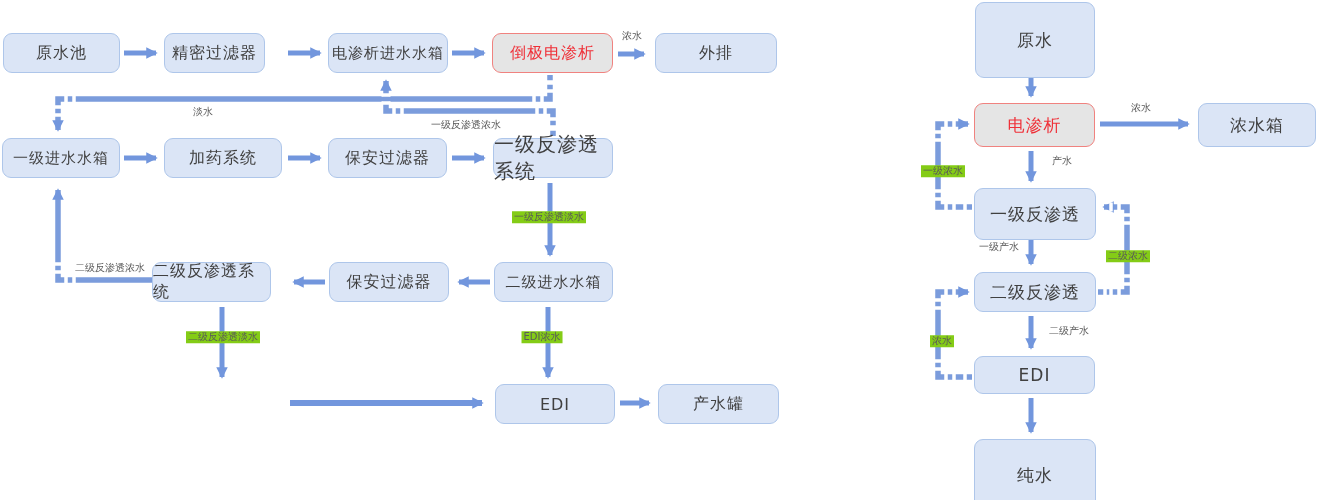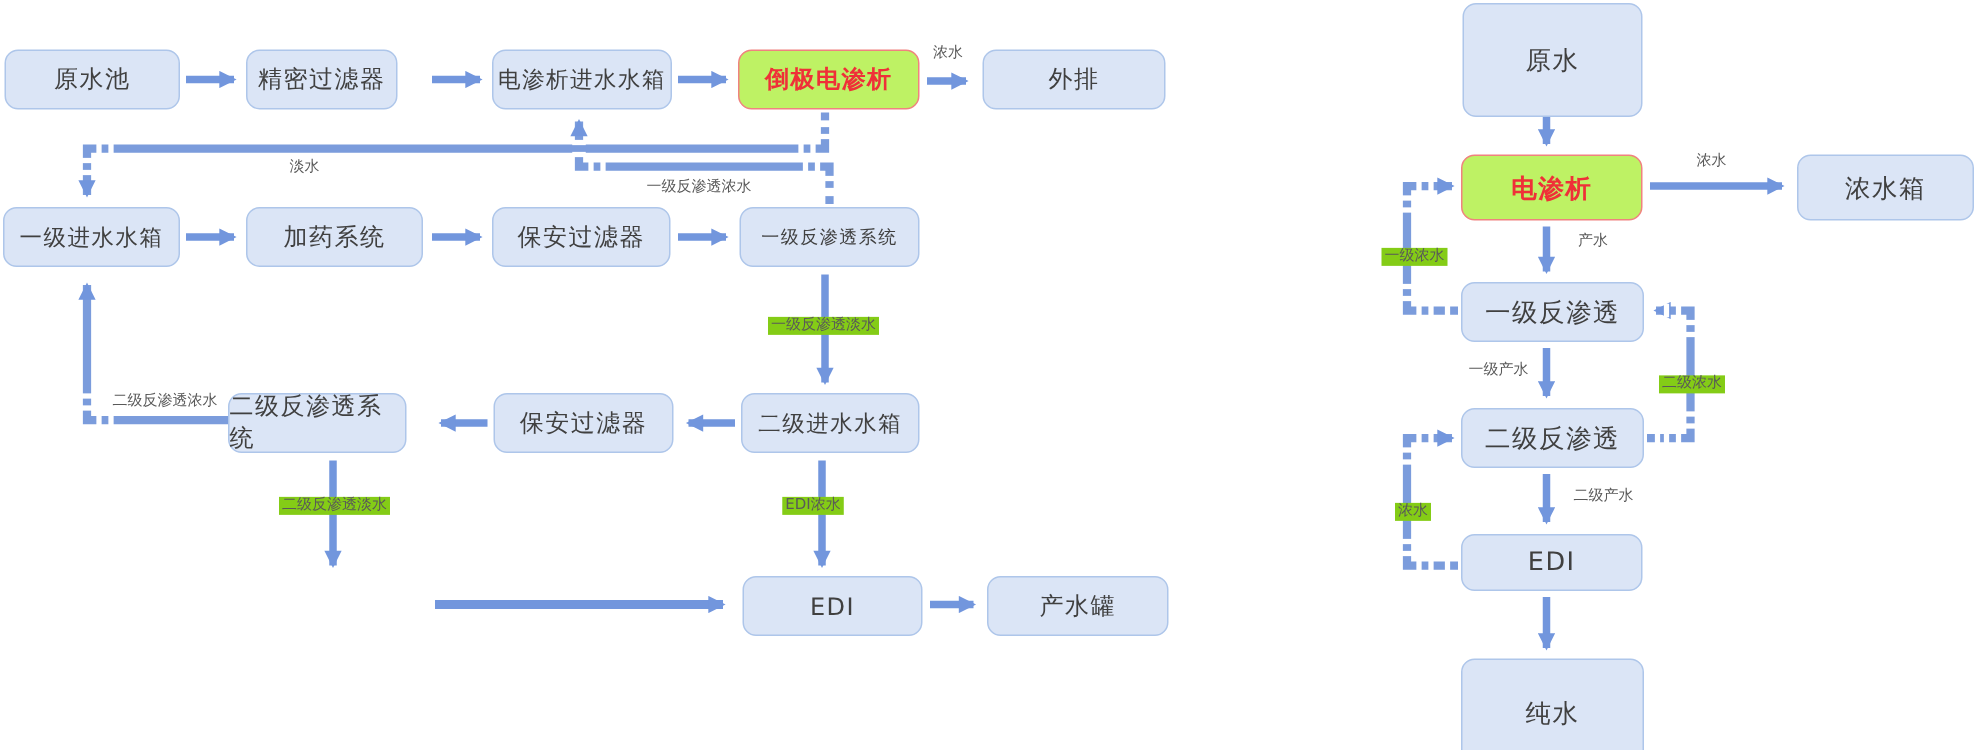--- a/index.html
+++ b/index.html
@@ -8,21 +8,21 @@
     font-family:"DejaVu Sans","Liberation Sans",sans-serif;
   }
   #arrows{position:absolute;left:0;top:0;width:1320px;height:500px;}
   .node{
     position:absolute;display:flex;align-items:center;justify-content:center;
     background:#dbe5f6;border:1.5px solid #aec6ea;border-radius:9px;
     color:#404040;font-size:16px;letter-spacing:1px;box-sizing:border-box;
     z-index:3;
   }
   .node.hl{
-    background:#bef264;border-color:#f0827f;color:#ef3038;font-weight:700;
+    background:#e5e5e5;border-color:#f0827f;color:#ef3038;font-weight:400;
   }
   .node.rt{font-size:17px;}
   .elabel{
     position:absolute;transform:translate(-50%,-50%);
     color:#595959;font-size:10px;white-space:nowrap;z-index:4;line-height:1.15;
   }
   .elabel.bg{background:#84cc16;padding:0 2px;}
 </style>
 </head>
 <body>
@@ -126,41 +126,41 @@
 
   <div class="node" style="left:3px;top:33px;width:117px;height:40px">原水池</div>
   <div class="node" style="left:164px;top:33px;width:101px;height:40px">精密过滤器</div>
   <div class="node" style="left:328px;top:33px;width:120px;height:40px;font-size:15px">电渗析进水水箱</div>
   <div class="node hl" style="left:492px;top:33px;width:121px;height:40px">倒极电渗析</div>
   <div class="node" style="left:655px;top:33px;width:122px;height:40px">外排</div>
 
   <div class="node" style="left:2px;top:138px;width:118px;height:40px;font-size:15px">一级进水水箱</div>
   <div class="node" style="left:164px;top:138px;width:118px;height:40px">加药系统</div>
   <div class="node" style="left:328px;top:138px;width:119px;height:40px">保安过滤器</div>
-  <div class="node" style="left:493px;top:138px;width:120px;height:40px;font-size:12px">一级反渗透系统</div>
+  <div class="node" style="left:493px;top:138px;width:120px;height:40px;font-size:20px">一级反渗透系统</div>
 
   <div class="node" style="left:152px;top:262px;width:119px;height:40px;font-size:16px">二级反渗透系统</div>
   <div class="node" style="left:329px;top:262px;width:120px;height:40px">保安过滤器</div>
   <div class="node" style="left:494px;top:262px;width:119px;height:40px;font-size:15px">二级进水水箱</div>
 
   <div class="node" style="left:495px;top:384px;width:120px;height:40px">EDI</div>
   <div class="node" style="left:658px;top:384px;width:121px;height:40px">产水罐</div>
 
   <div class="elabel" style="left:632px;top:36px">浓水</div>
   <div class="elabel" style="left:203px;top:112px">淡水</div>
   <div class="elabel" style="left:466px;top:125px">一级反渗透浓水</div>
   <div class="elabel" style="left:110px;top:268px">二级反渗透浓水</div>
   <div class="elabel bg" style="left:549px;top:217px">一级反渗透淡水</div>
   <div class="elabel bg" style="left:223px;top:337px">二级反渗透淡水</div>
   <div class="elabel bg" style="left:542px;top:337px">EDI浓水</div>
 
   <div class="node rt" style="left:975px;top:2px;width:120px;height:76px">原水</div>
   <div class="node rt hl" style="left:974px;top:103px;width:121px;height:44px">电渗析</div>
   <div class="node rt" style="left:1198px;top:103px;width:118px;height:44px">浓水箱</div>
-  <div class="node rt" style="left:974px;top:188px;width:122px;height:40px">一级反渗透</div>
+  <div class="node rt" style="left:974px;top:188px;width:122px;height:52px">一级反渗透</div>
   <div class="node rt" style="left:974px;top:272px;width:122px;height:40px">二级反渗透</div>
   <div class="node rt" style="left:974px;top:356px;width:121px;height:38px">EDI</div>
   <div class="node rt" style="left:974px;top:439px;width:122px;height:72px">纯水</div>
 
   <div class="elabel" style="left:1141px;top:108px">浓水</div>
   <div class="elabel" style="left:1062px;top:161px">产水</div>
   <div class="elabel bg" style="left:943px;top:171px">一级浓水</div>
   <div class="elabel" style="left:999px;top:247px">一级产水</div>
   <div class="elabel bg" style="left:1128px;top:256px">二级浓水</div>
   <div class="elabel" style="left:1069px;top:331px">二级产水</div>

